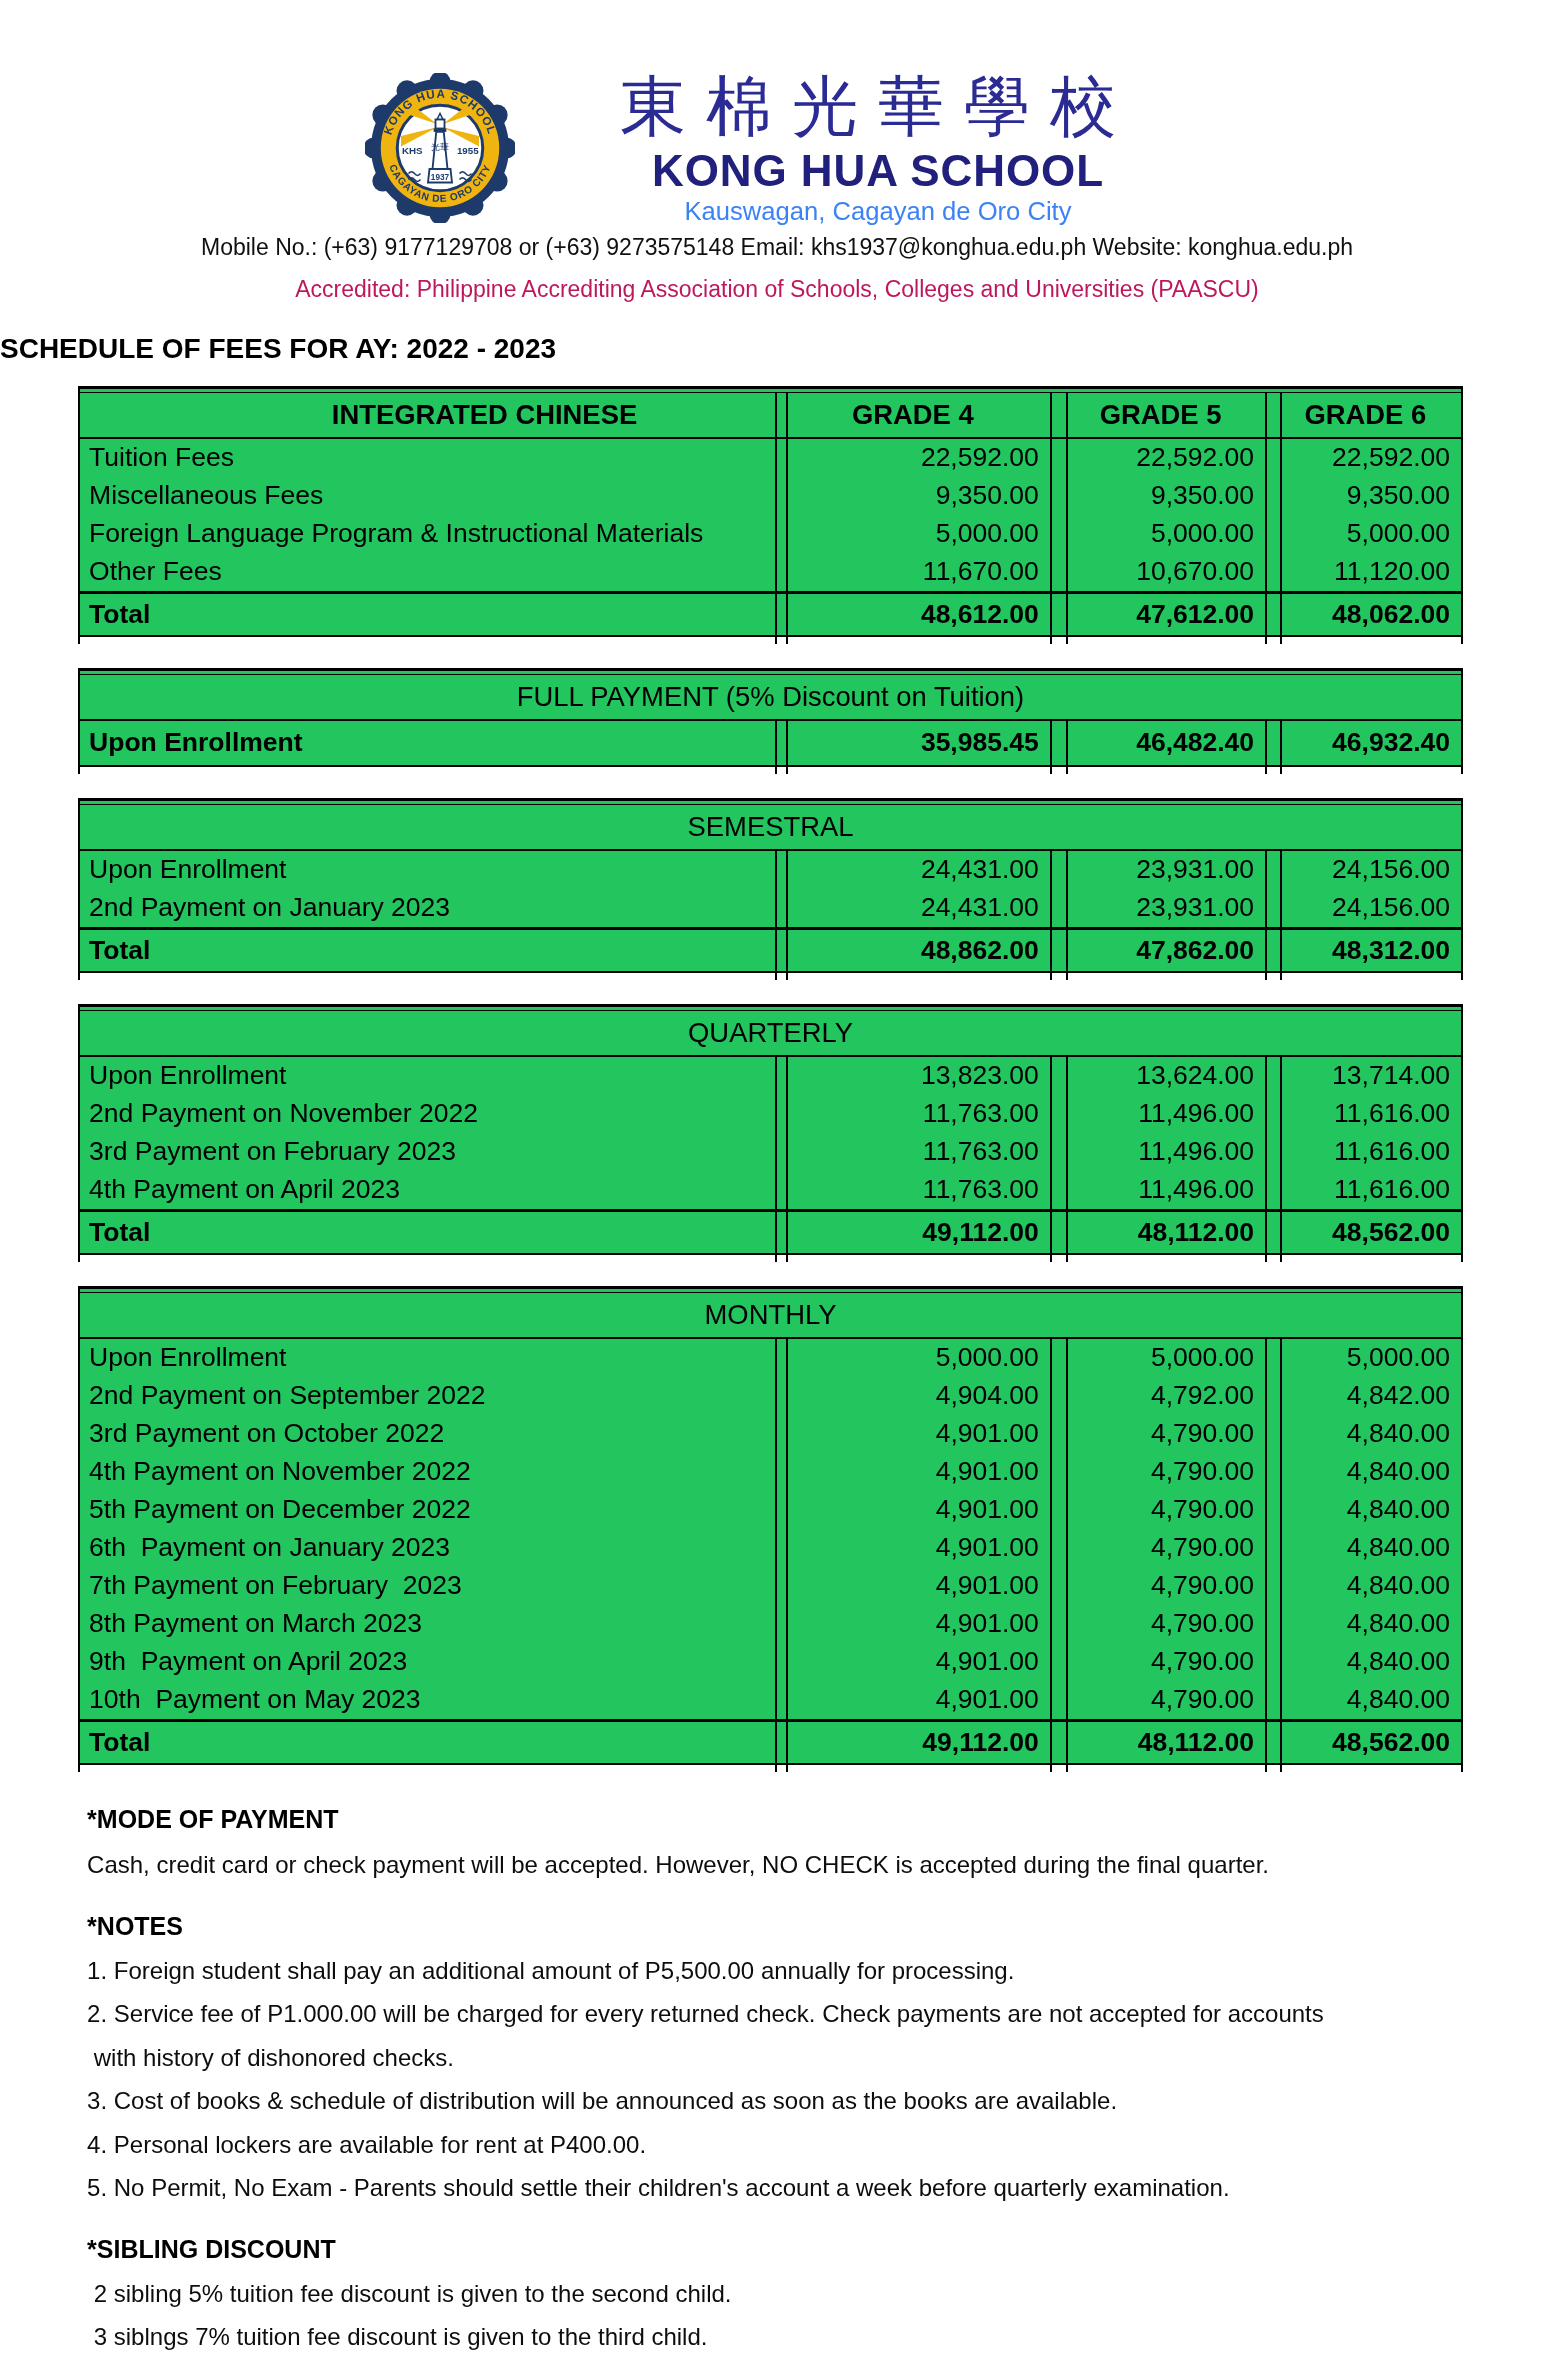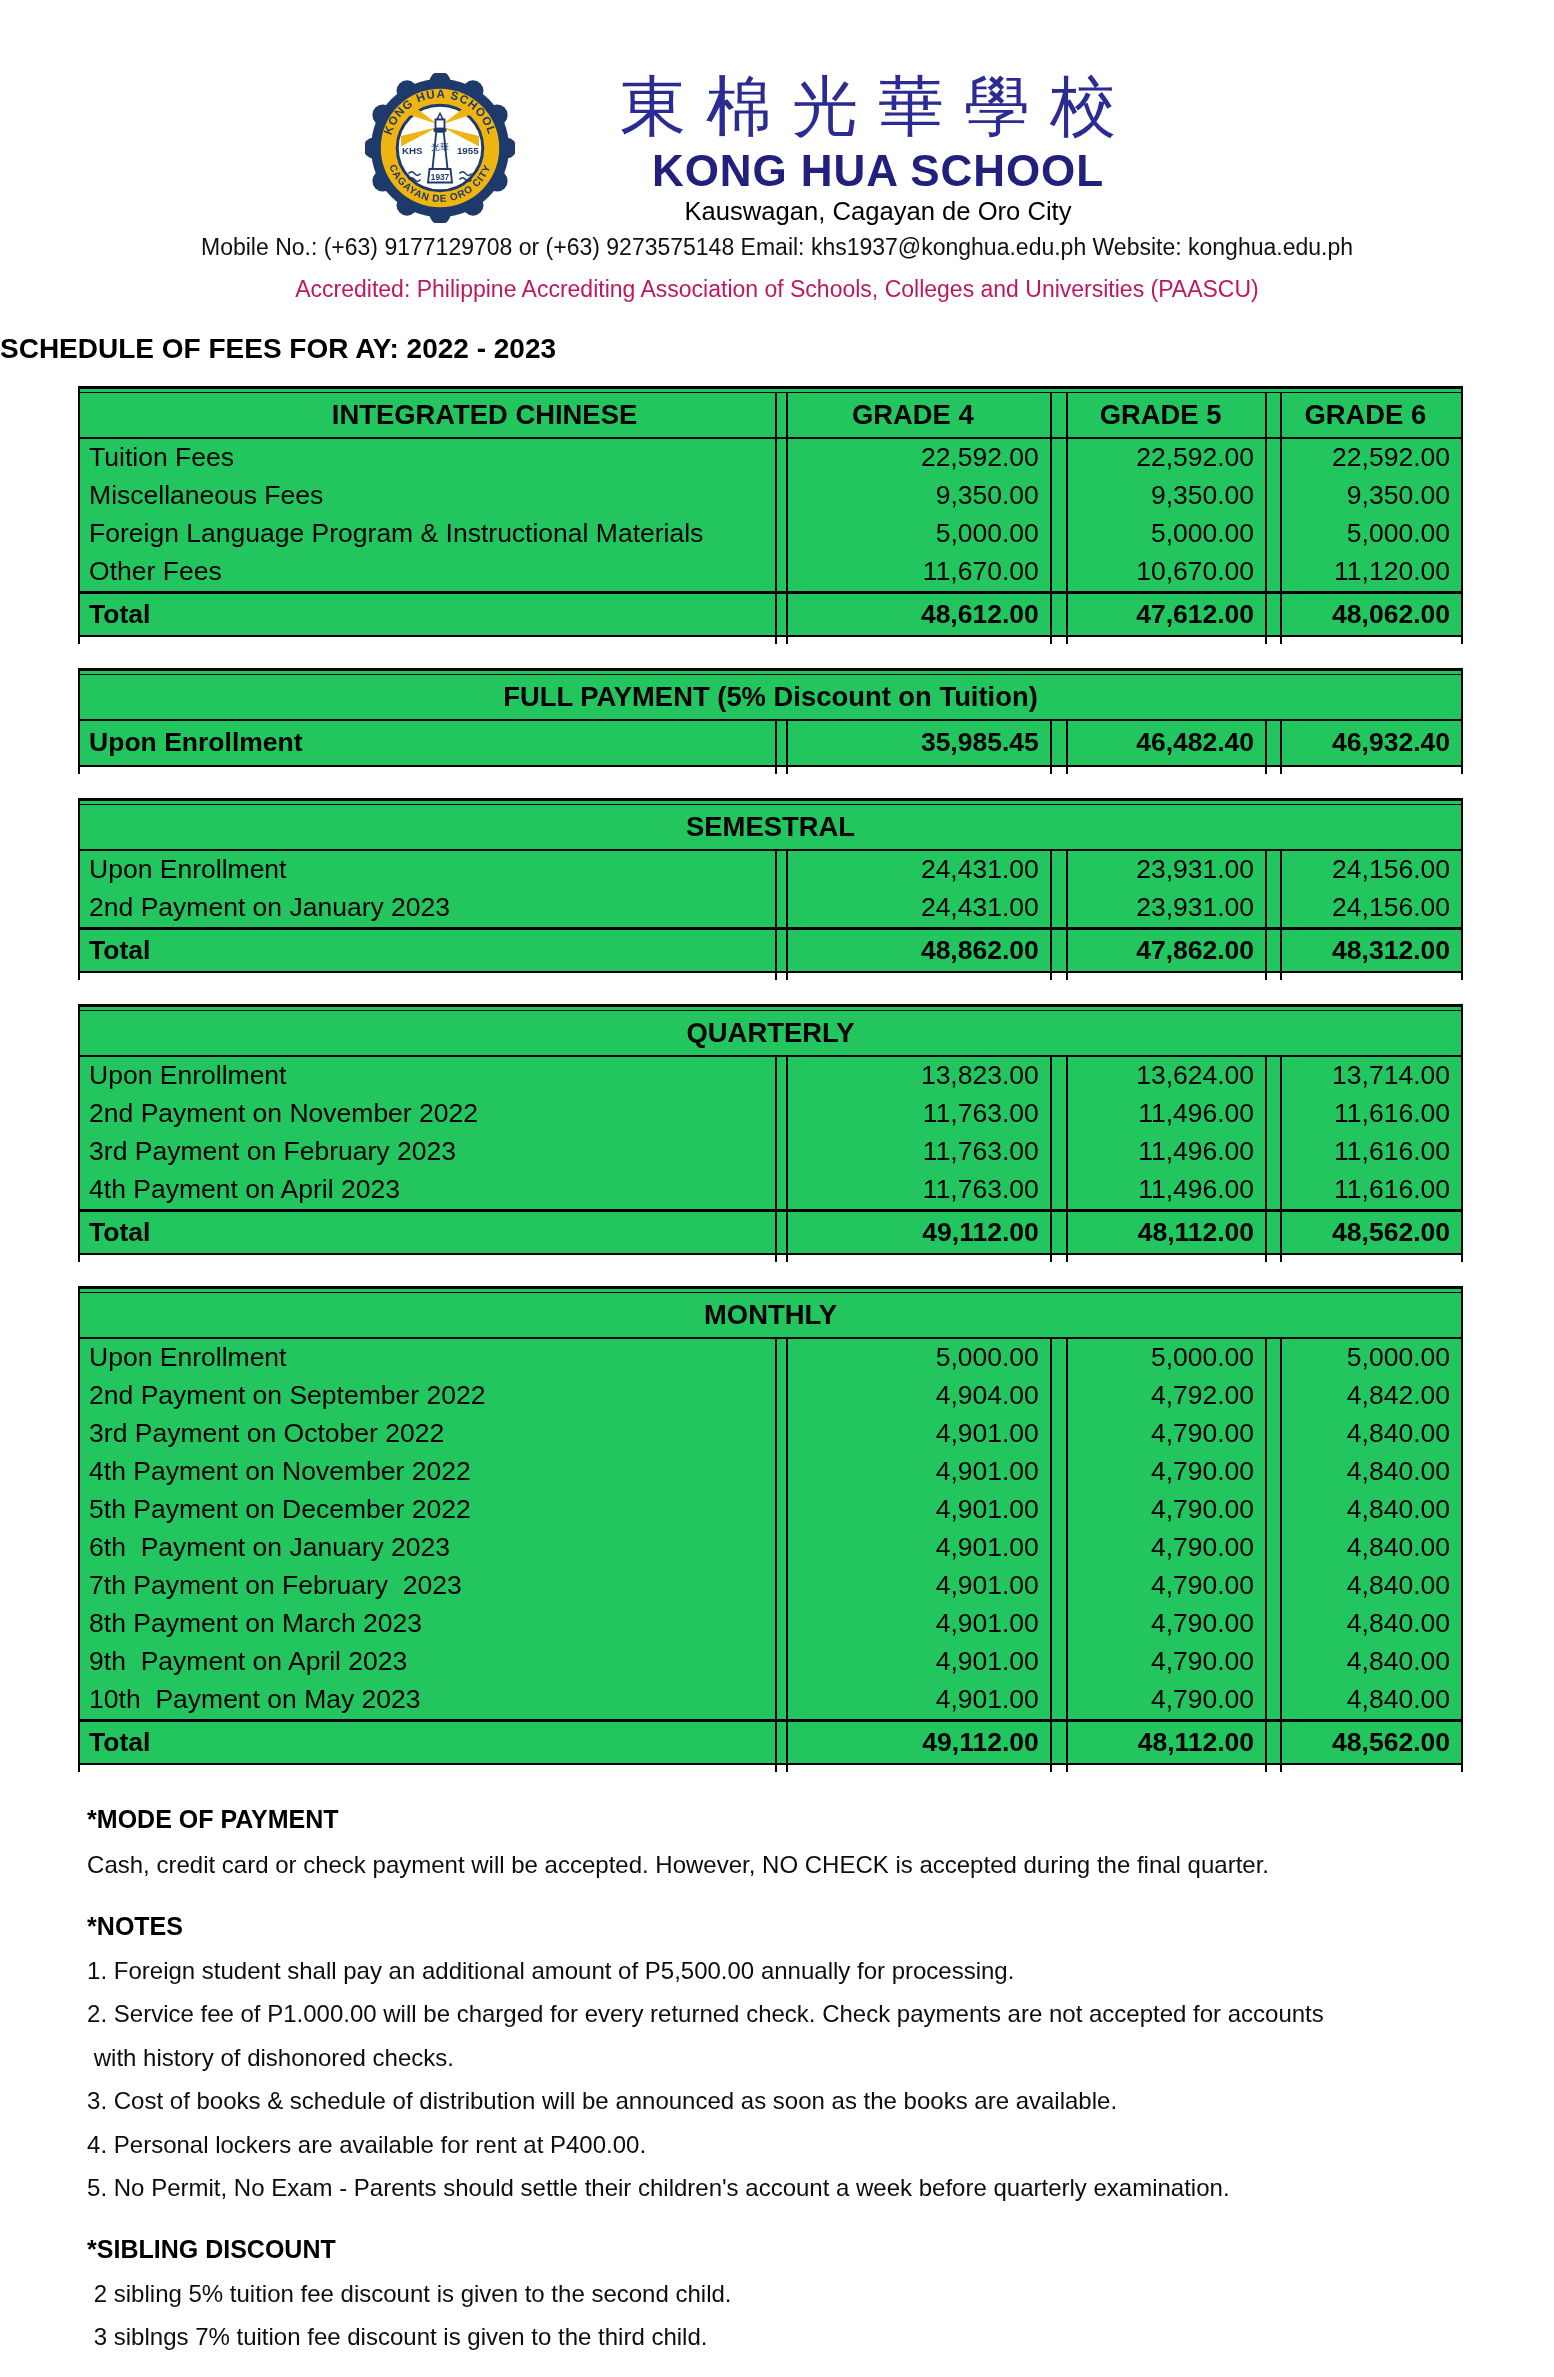--- a/index.html
+++ b/index.html
@@ -9,36 +9,36 @@
   .page { position: relative; width: 1554px; height: 2377px; background: #fff; }
 
   
   .school-header { position: relative; height: 227px; }
   .logo { position: absolute; left: 365px; top: 73px; width: 150px; height: 150px; }
   .header-text { position: absolute; left: 512px; top: 55px; width: 732px; text-align: center; margin-top: 12px; }
   .cn-title { font-family: "DejaVu Serif", serif; font-size: 66px; line-height: 79px;
               color: #2b2b94; letter-spacing: 20px; white-space: nowrap; }
   .en-title { font-size: 44px; font-weight: bold; color: #21217d; letter-spacing: 0.9px;
               line-height: 46px; margin-top: 1.8px; white-space: nowrap; }
-  .addr-line { font-size: 25.6px; color: #000000; line-height: 30px; margin-top: 2.7px; }
+  .addr-line { font-size: 25.6px; color: #3b82f6; line-height: 30px; margin-top: 2.7px; }
 
   .contact-line { text-align: center; font-size: 23px; margin-top: 7.3px; color: #101010; }
   .accred-line  { text-align: center; font-size: 23px; margin-top: 14.6px; color: #be185d; }
   .doc-title { font-size: 28px; font-weight: bold; margin-top: 30px; }
 
   
   .content { width: 1385px; margin-left: 78px; margin-top: 21px; }
   .tbl-wrap { margin-bottom: 24px; }
   .tbl { border: 2.7px solid #000; border-top-width: 3.7px; padding-top: 2.7px; background: #22c55e; }
 
   .grid-row { display: grid; grid-template-columns: 695px 12.8px 262px 18.3px 197px 16.5px 1fr;
               align-items: center; }
   .section-row { border-top: 1.8px solid #000; border-bottom: 2.7px solid #000; height: 47px;
                  display: flex; align-items: center; justify-content: center;
-                 font-weight: bold; font-size: 27.4px; }
+                 font-weight: normal; font-size: 27.4px; }
   .cols-header-row { border-top: 1.8px solid #000; border-bottom: 2.7px solid #000; height: 47px;
                      font-weight: bold; font-size: 27.4px; }
   .cols-header-row .c-lbl { text-align: center; padding-left: 114px; }
   .cols-header-row .c-num { text-align: center; padding-right: 12px; }
   .data-row { height: 38px; font-size: 26.5px; }
   .data-row.bold { font-weight: bold; height: 44px; }
   .total-row { border-top: 3.7px solid #000; height: 44px; font-weight: bold; font-size: 26.5px; }
 
   .c-lbl { padding-left: 9.1px; white-space: pre-wrap; align-self: center; }
   .c-num { text-align: right; padding-right: 11px; align-self: center;

